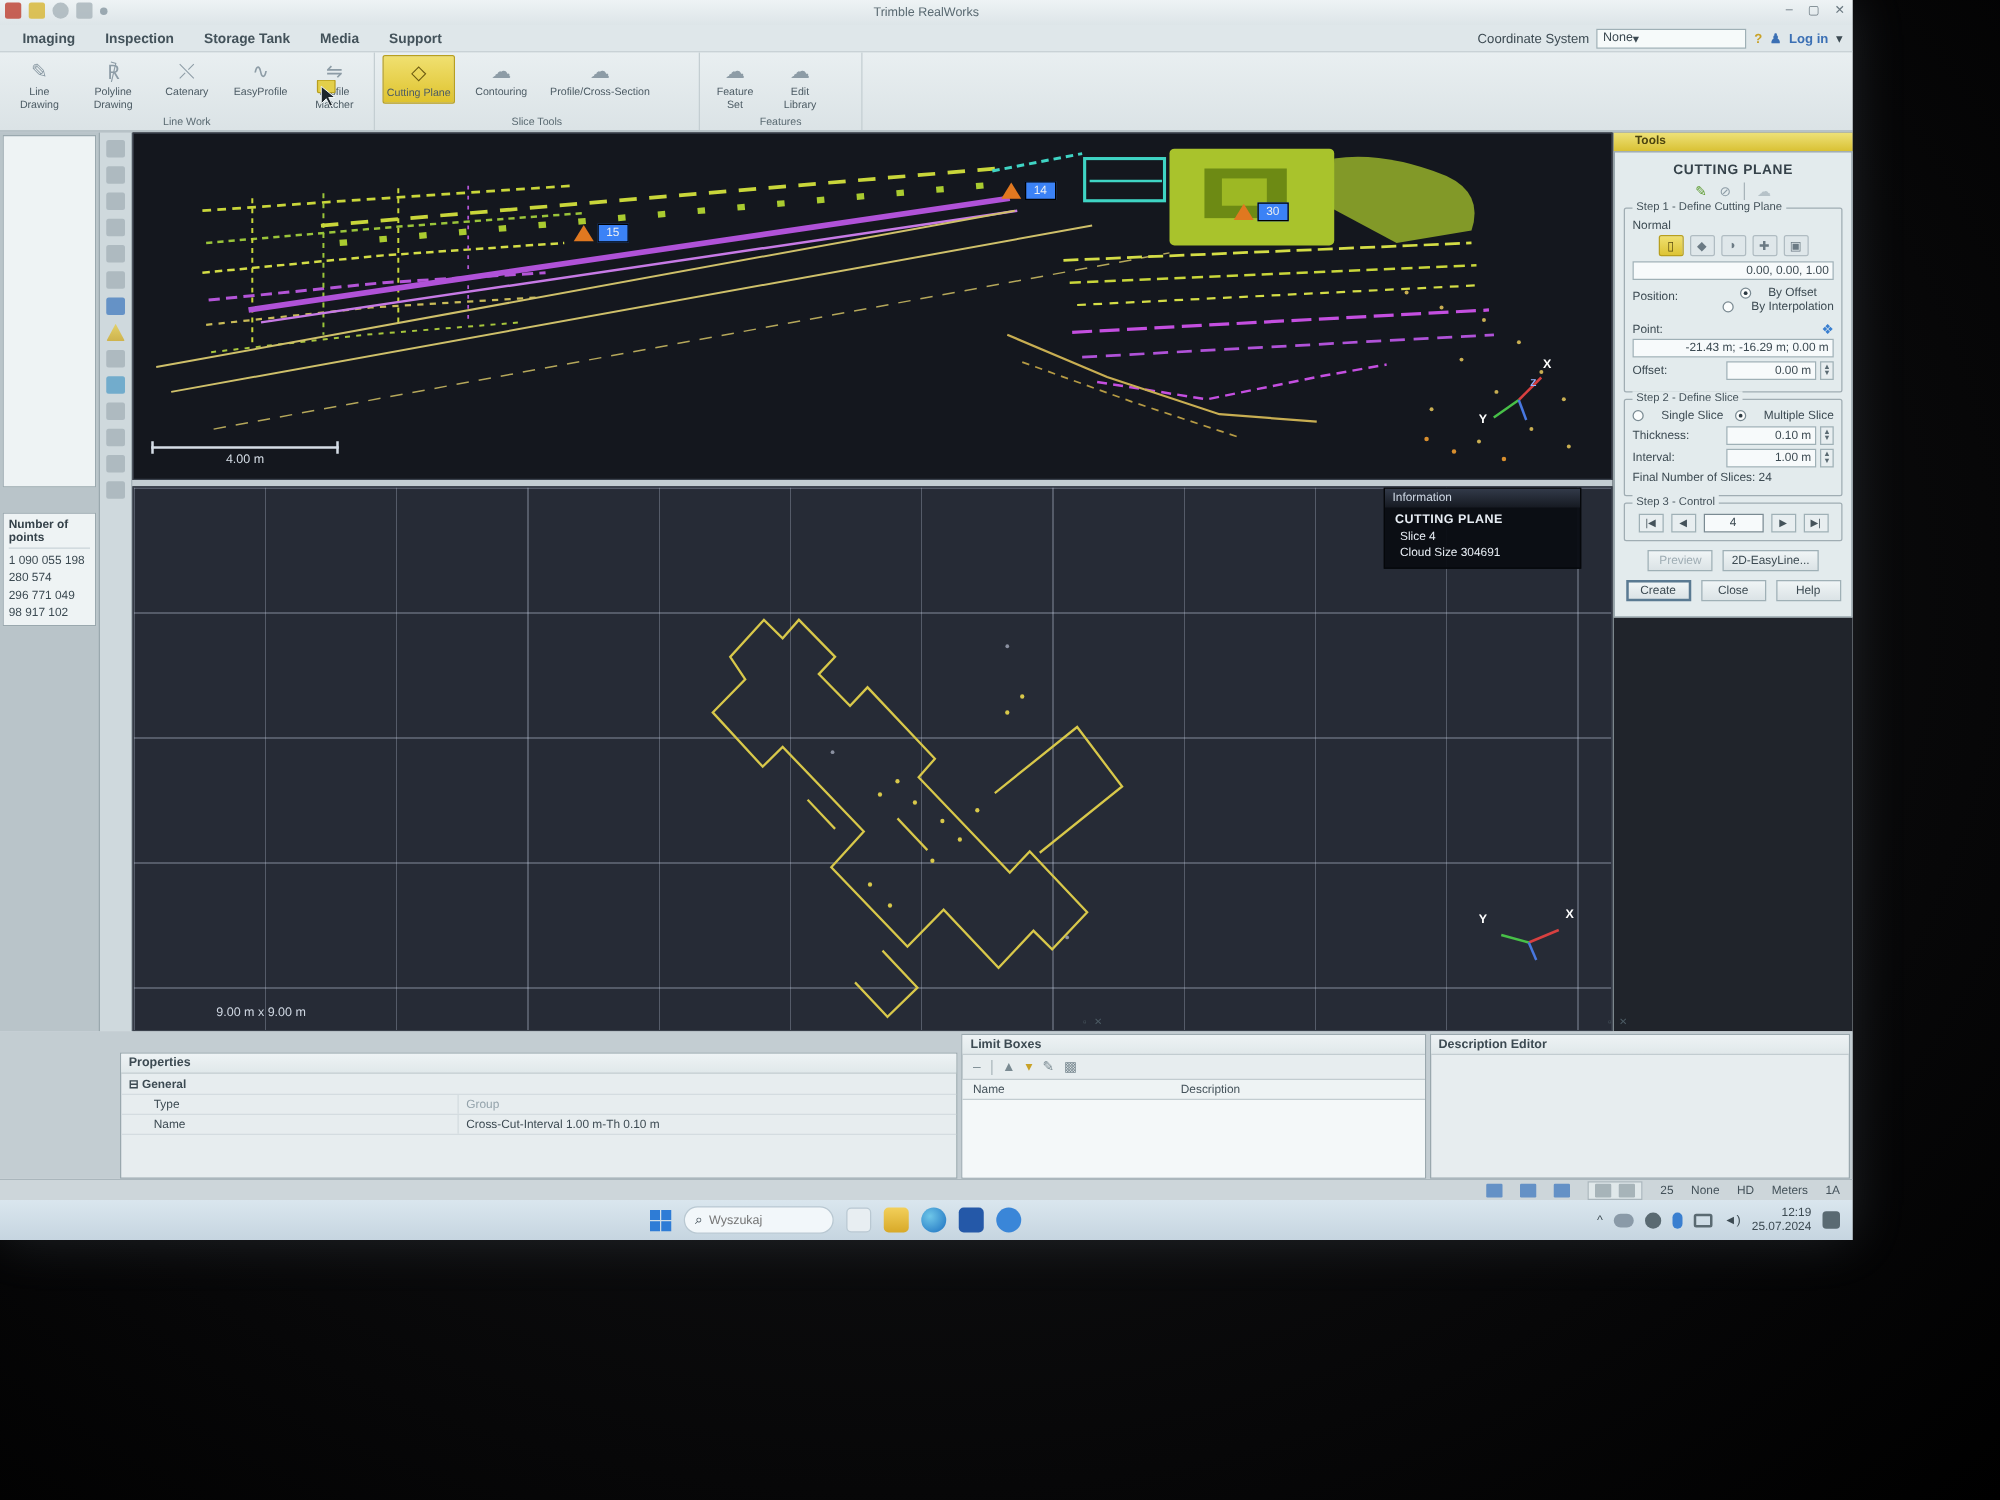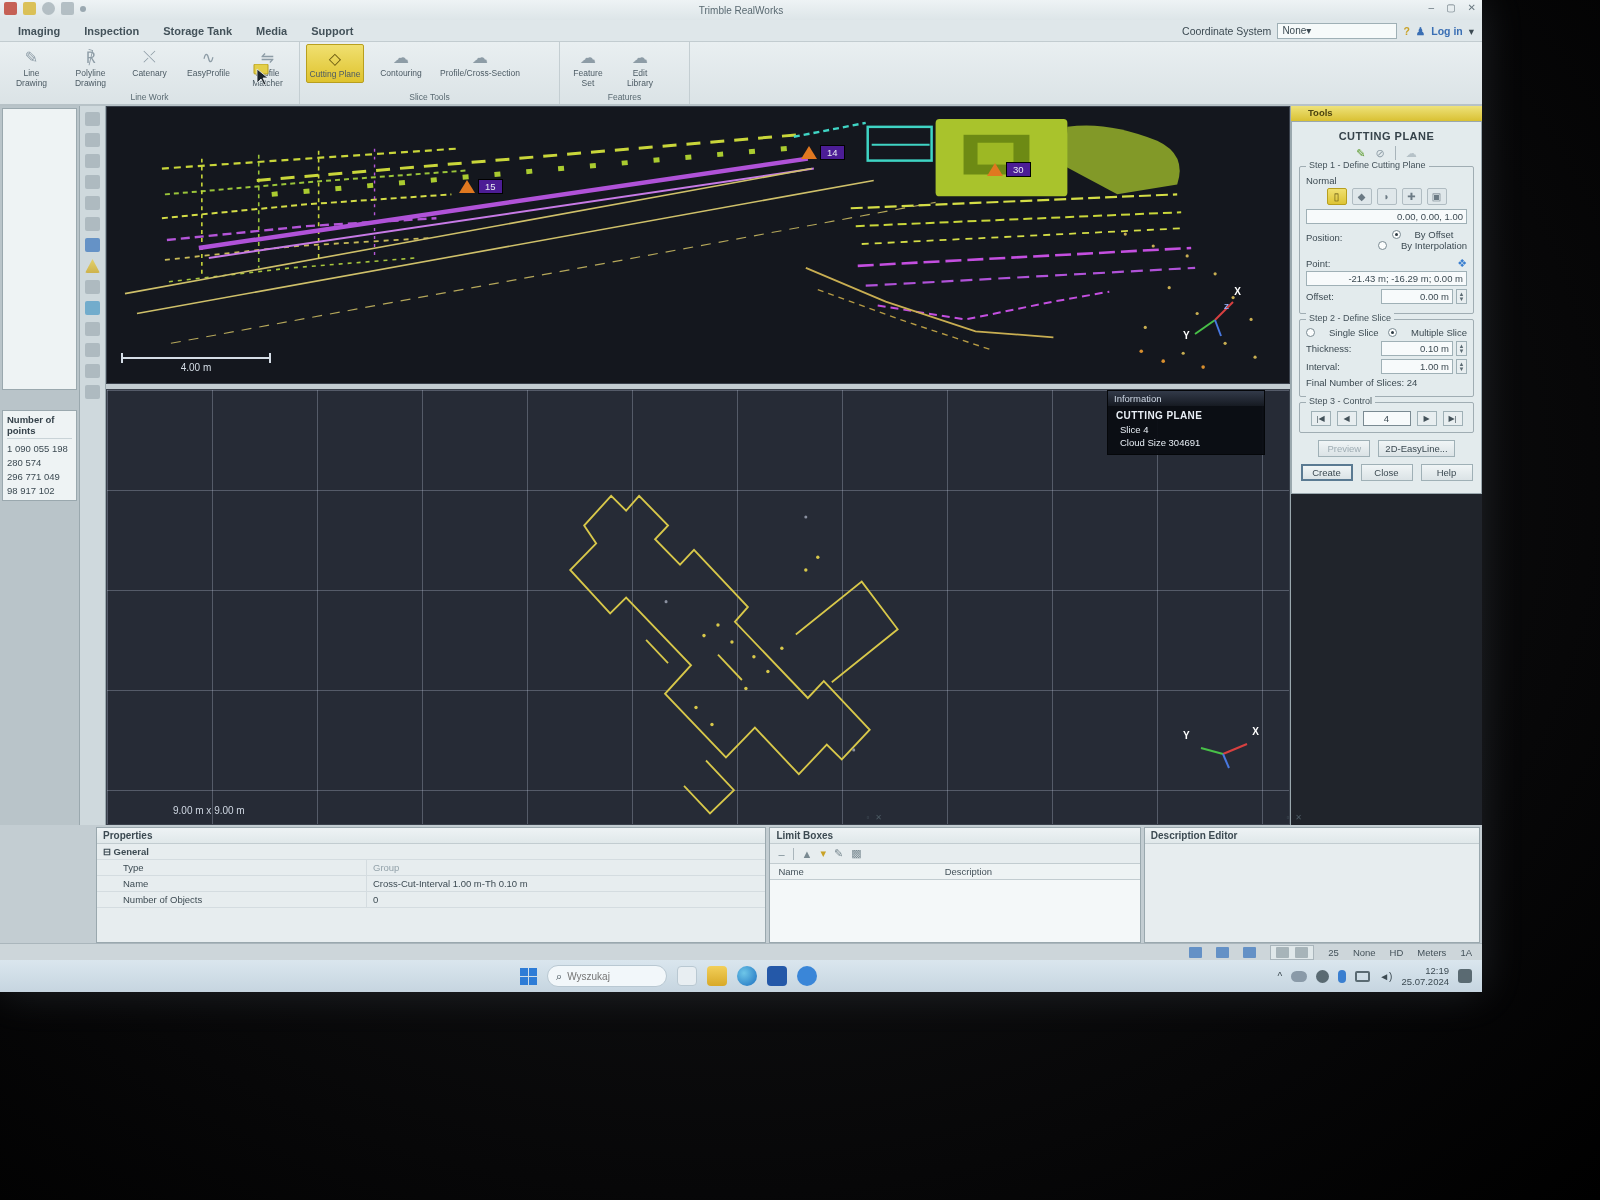--- a/index.html
+++ b/index.html
@@ -55,21 +55,21 @@
   .vpcol { flex:1; display:flex; flex-direction:column; min-width:0; }
   .vp3d { height:278px; background:#14171e; position:relative; overflow:hidden; border:1px solid #3a414c; }
   .vpsplit { height:5px; background:#c3cdd2; }
   .vp2d { flex:1; position:relative; overflow:hidden; border:1px solid #3a414c;
           background:
             repeating-linear-gradient(to right, rgba(205,215,235,.28) 0 1px, transparent 1px 105px),
             repeating-linear-gradient(to bottom, rgba(205,215,235,.28) 0 1px, transparent 1px 100px),
             #262b36; }
   .marker { position:absolute; display:flex; align-items:center; gap:3px; }
   .mtri { width:0; height:0; border-left:8px solid transparent; border-right:8px solid transparent; border-bottom:13px solid #e07820; position:relative; }
-  .mlabel { background:#4c1d95; color:#e8edf2; font-size:9.5px; padding:1px 6px; border:1px solid #000; }
+  .mlabel { background:#3b82f6; color:#e8edf2; font-size:9.5px; padding:1px 6px; border:1px solid #000; }
   .scalebar { position:absolute; left:14px; bottom:10px; width:150px; color:#d5dde6; font-size:10px; text-align:center; }
   .sbline { height:2px; background:#d5dde6; position:relative; margin-bottom:3px; }
   .sbline:before,.sbline:after { content:""; position:absolute; top:-4px; width:2px; height:10px; background:#d5dde6; }
   .sbline:before { left:0; } .sbline:after { right:0; }
   .gridlab { position:absolute; left:66px; bottom:8px; color:#cfd7e2; font-size:10px; }
   .axis3d { position:absolute; right:42px; bottom:38px; width:60px; height:55px; color:#fff; font-size:10px; }
   .axis2d { position:absolute; right:30px; bottom:52px; width:70px; height:40px; color:#fff; font-size:10px; }
   .axlab { position:absolute; font-weight:bold; }
   .infobox { position:absolute; right:24px; top:0; width:158px; background:rgba(10,13,19,.95); border:1px solid #05070a; color:#e8eef5; }
   .infobox .ihdr { background:linear-gradient(#323a49,#161a22); font-size:9.5px; padding:2px 6px; color:#cfd9e6; }
@@ -102,21 +102,21 @@
   .btnrow { display:flex; justify-content:center; gap:8px; margin-top:7px; }
   .tbtn { min-width:52px; height:17px; border:1px solid #9fb0b6; background:linear-gradient(#f0f5f6,#dbe3e6); font-size:9.5px; display:flex; align-items:center; justify-content:center; padding:0 6px; color:#3c4a52; }
   .tbtn.disabled { color:#9fadb4; }
   .tbtn.primary { border:2px solid #5a7a92; }
 
   
   .dockrow { height:118px; background:#c3cdd2; display:flex; gap:3px; padding:2px 2px 0 96px; flex:0 0 auto; position:relative;}
   .panebtns { position:absolute; top:-12px; display:flex; gap:6px; font-size:8px; color:#4c5b64; }
   .dpanel { background:#e7edef; border:1px solid #9aa8ae; display:flex; flex-direction:column; }
   .dhdr { font-size:10px; font-weight:bold; color:#3c4a52; padding:2px 6px; border-bottom:1px solid #c2ccd0; background:linear-gradient(#eef3f5,#e0e8ea); }
-  .props { flex:1.9; }
+  .props { flex:1.9;margin-top:15px; }
   .prow { display:flex; border-bottom:1px solid #d4dce0; font-size:9.5px; }
   .prow .pl { width:270px; padding:2px 4px 2px 26px; border-right:1px solid #d4dce0; }
   .prow .pv { flex:1; padding:2px 6px; }
   .prow.group .pl { padding-left:6px; font-weight:bold; width:100%; border-right:none; }
   .pv.dim { color:#93a2aa; }
   .lboxes { flex:1.05; }
   .lbtools { display:flex; align-items:center; gap:8px; padding:3px 8px; border-bottom:1px solid #c2ccd0; color:#7a8a92; font-size:11px;}
   .lbcols { display:flex; font-size:9.5px; color:#44525a; border-bottom:1px solid #c2ccd0; background:#eef3f4;}
   .lbcols div { padding:2px 8px; }
   .lblist { flex:1; background:#f4f8f9; }
@@ -543,24 +543,20 @@
         <div class="pl">⊟&nbsp;<span>General</span></div>
       </div>
       <div class="prow">
         <div class="pl">Type</div>
         <div class="pv dim">Group</div>
       </div>
       <div class="prow">
         <div class="pl">Name</div>
         <div class="pv">Cross-Cut-Interval 1.00 m-Th 0.10 m</div>
       </div>
-      <div class="prow">
-        <div class="pl">Number of Objects</div>
-        <div class="pv">0</div>
-      </div>
     </div>
 
     <div class="dpanel lboxes">
       <div class="dhdr">Limit Boxes</div>
       <div class="lbtools">
         <span>–</span>
         <span style="width:1px;height:12px;background:#aab6bc"></span>
         <span>▲</span>
         <span style="color:#c9a227">▾</span>
         <span>✎</span>

